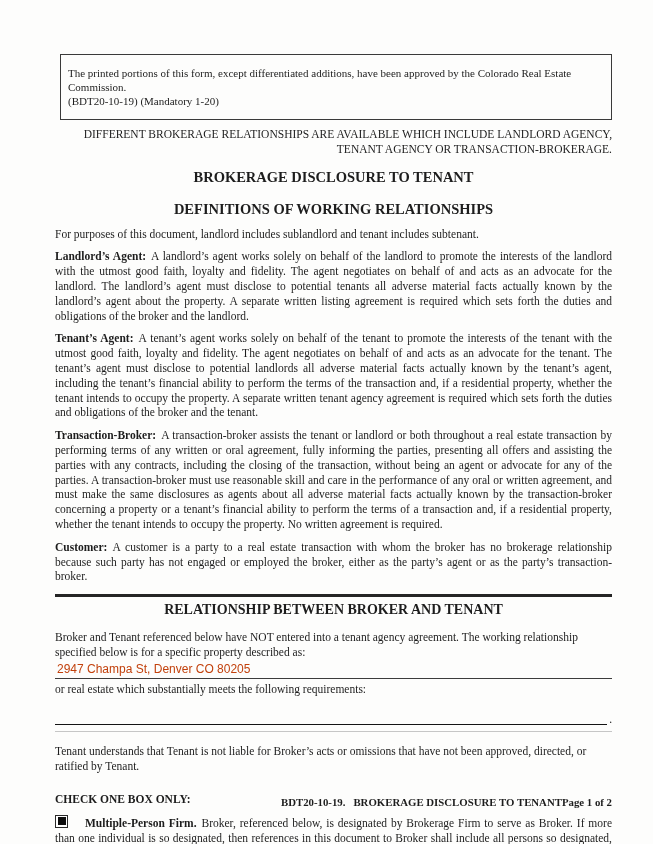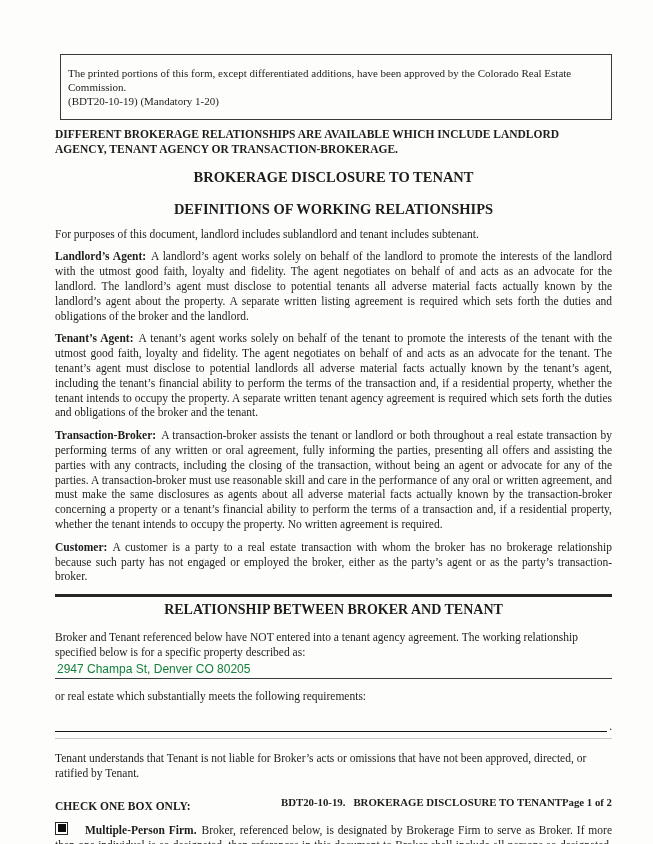--- a/index.html
+++ b/index.html
@@ -14,42 +14,42 @@
     font-size:11.5px;
     line-height:14.8px;
   }
   .approval-box{
     margin-left:5px;
     border:1.5px solid #3a3a3a;
     padding:11px 7px;
     font-size:11px;
     line-height:14px;
   }
-  .notice{margin:7px 0 0;font-weight:bold;text-align:left;}
+  .notice{margin:7px 0 0;font-weight:normal;text-align:right;}
   .title{margin:12px 0 0;text-align:center;font-size:14.5px;line-height:17px;font-weight:bold;}
   .title.t2{margin-top:15px;}
   .title.sec2{margin-top:4px;font-size:14px;}
   .intro{margin:9px 0 0;}
   .para{margin:12px 0 0;text-align:left;}
   .def{margin:8px 0 0;text-align:justify;}
   .def .term{margin-right:5px;}
   hr{border:none;margin:0;}
   hr.thick{margin-top:10px;border-top:3px solid #252525;}
   hr.light{margin-top:6px;border-top:1px solid #c6c6c6;}
   .fill-line{
     margin-top:2px;
     border-bottom:1.2px solid #3c3c3c;
     padding:0 0 1px 2px;
   }
   .address{
     font-family:"Liberation Sans", sans-serif;
     font-size:12px;
-    color:#15803d;
+    color:#c2410c;
   }
-  .alt-label{margin-top:10px;}
+  .alt-label{margin-top:3px;}
   .blank-row{
     display:flex;align-items:flex-end;
     margin-top:15px;height:14px;
   }
   .blank-line{flex:1;border-bottom:1.6px solid #141414;height:12px;}
   .period{margin-left:2px;line-height:12px;}
   .check-heading{margin:18px 0 0;font-weight:bold;}
   .option{margin-top:8px;}
   .option .checkbox{
     display:inline-block;

